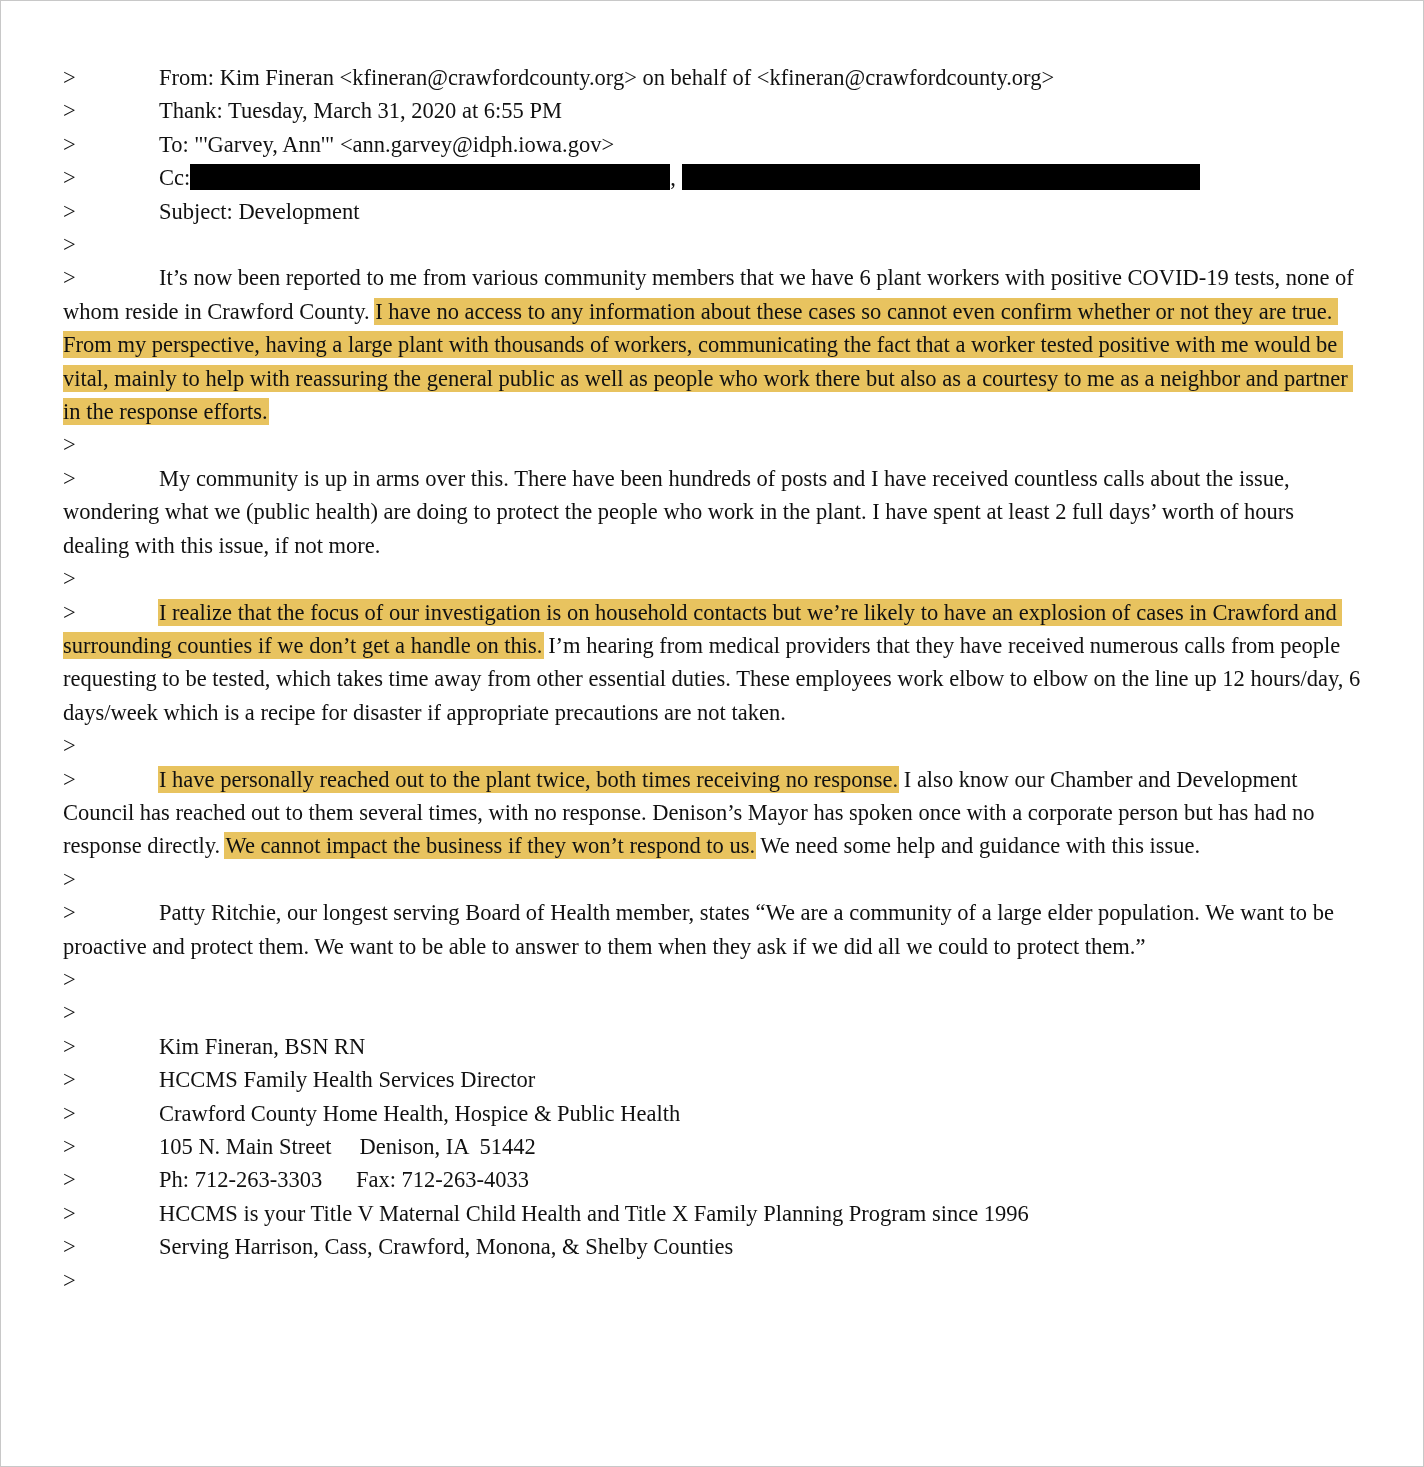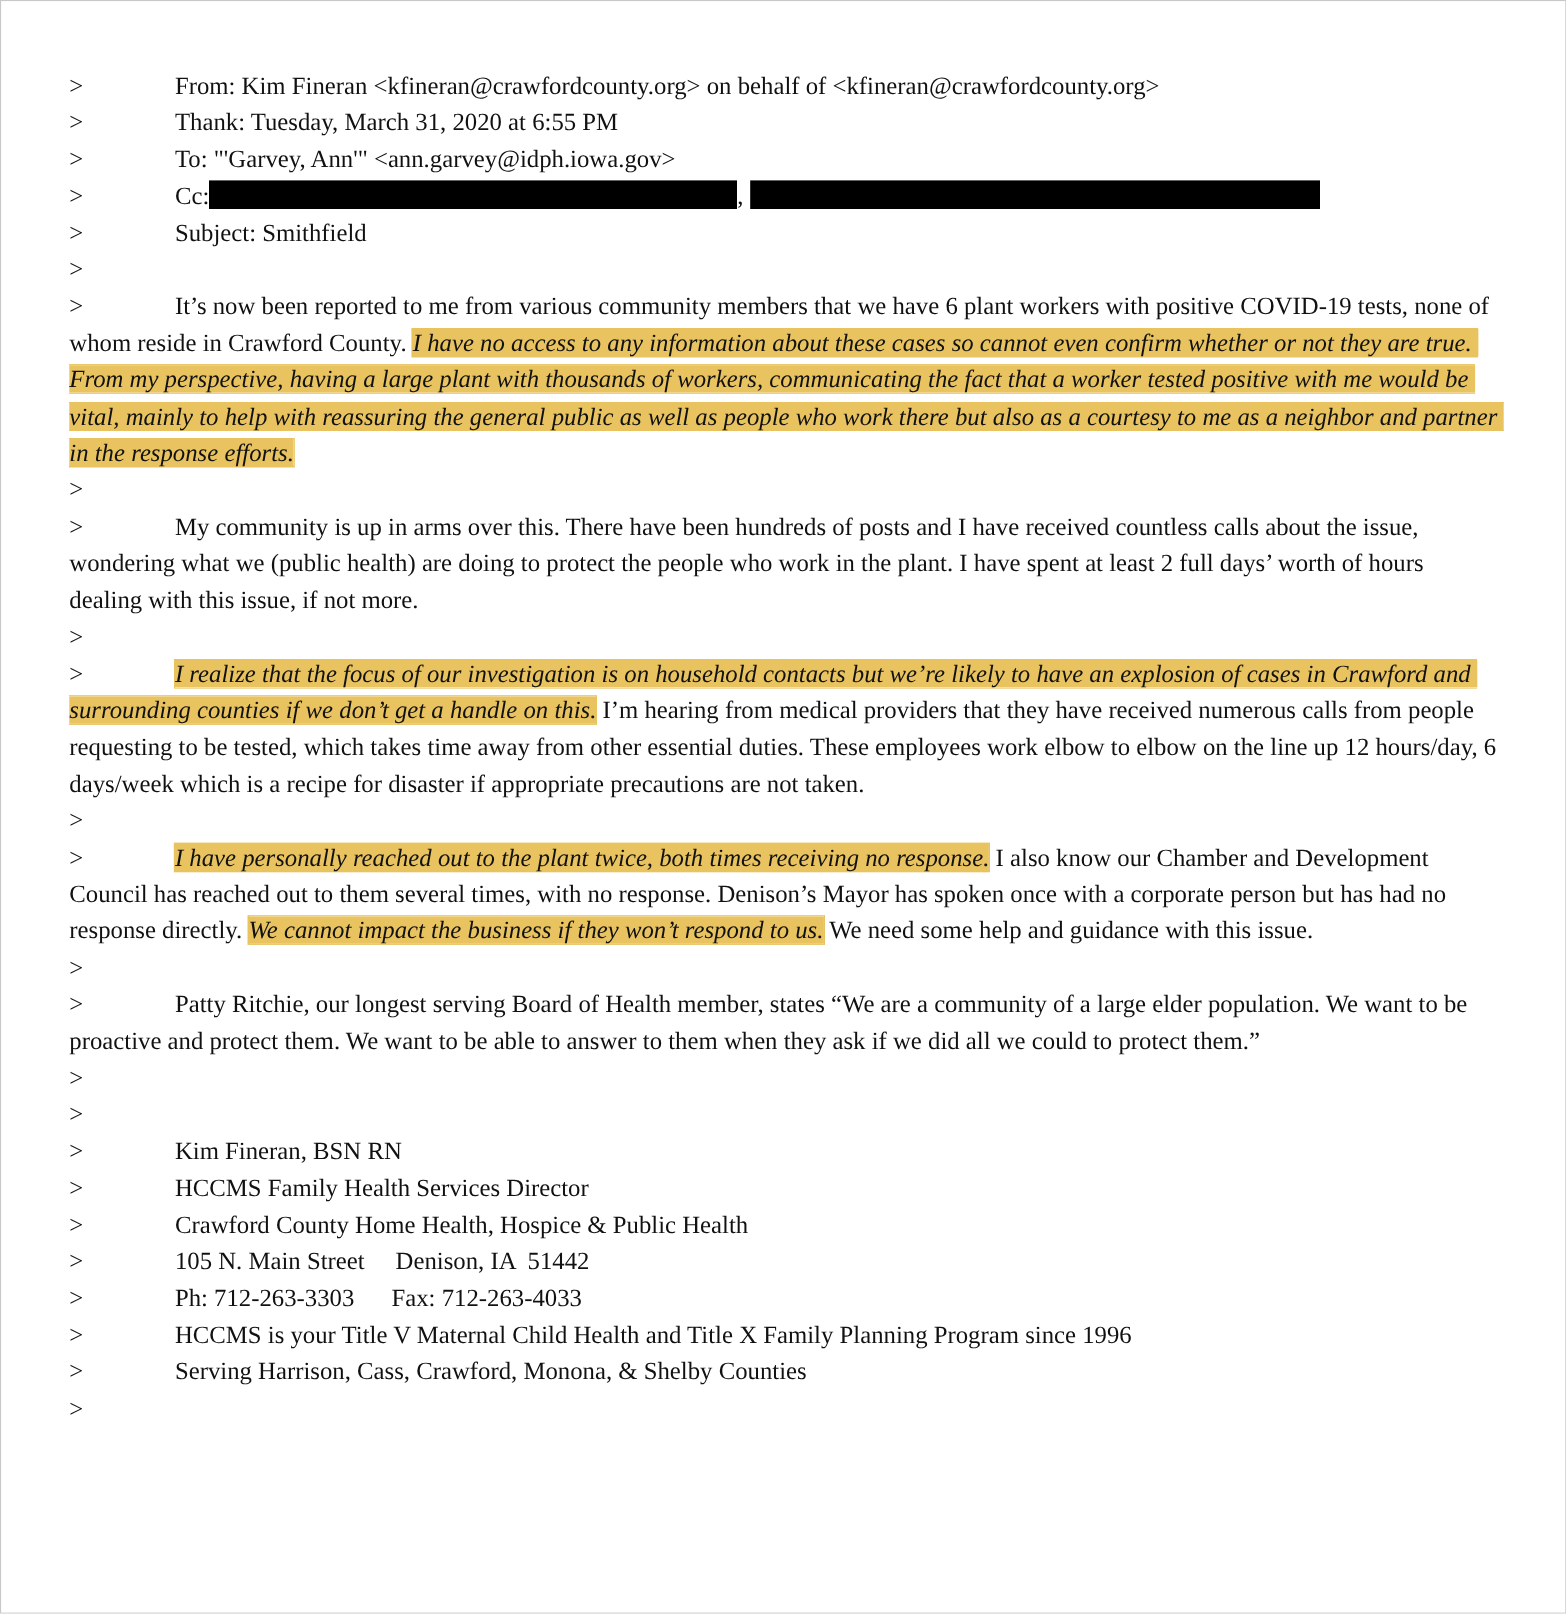--- a/index.html
+++ b/index.html
@@ -36,21 +36,20 @@
   .quote {
     display: inline-block;
     width: 96px;
   }
   .quote-only {
     display: block;
   }
   .hl {
     background: #e8c35f;
     box-shadow: 0 0 0 1px #e8c35f;
-    font-style: italic;
   }
   .redact {
     display: inline-block;
     background: #000000;
     height: 26px;
     vertical-align: -5px;
   }
   .r1 { width: 480px; }
   .r2 { width: 518px; }
 </style>
@@ -61,21 +60,21 @@
   <div class="doc-body">
 
     <div class="line"><span class="quote">&gt;</span><span>From:</span> <span>Kim Fineran &lt;kfineran@crawfordcounty.org&gt; on behalf of &lt;kfineran@crawfordcounty.org&gt;</span></div>
 
     <div class="line"><span class="quote">&gt;</span><span>Thank:</span> <span>Tuesday, March 31, 2020 at 6:55 PM</span></div>
 
     <div class="line"><span class="quote">&gt;</span><span>To:</span> <span>"'Garvey, Ann'" &lt;ann.garvey@idph.iowa.gov&gt;</span></div>
 
     <div class="line"><span class="quote">&gt;</span><span>Cc:</span><span class="redact r1"></span><span>,</span> <span class="redact r2"></span></div>
 
-    <div class="line"><span class="quote">&gt;</span><span>Subject:</span> <span>Smithfield</span></div>
+    <div class="line"><span class="quote">&gt;</span><span>Subject:</span> <span>Development</span></div>
 
     <div class="line quote-only"><span class="quote">&gt;</span></div>
 
     <div class="line"><span class="quote">&gt;</span><span>It’s now been reported to me from various community members that we have 6 plant workers with positive COVID-19 tests, none of whom reside in Crawford County. </span><span class="hl">I have no access to any information about these cases so cannot even confirm whether or not they are true. From my perspective, having a large plant with thousands of workers, communicating the fact that a worker tested positive with me would be vital, mainly to help with reassuring the general public as well as people who work there but also as a courtesy to me as a neighbor and partner in the response efforts.</span></div>
 
     <div class="line quote-only"><span class="quote">&gt;</span></div>
 
     <div class="line"><span class="quote">&gt;</span><span>My community is up in arms over this. There have been hundreds of posts and I have received countless calls about the issue, wondering what we (public health) are doing to protect the people who work in the plant. I have spent at least 2 full days’ worth of hours dealing with this issue, if not more.</span></div>
 
     <div class="line quote-only"><span class="quote">&gt;</span></div>

